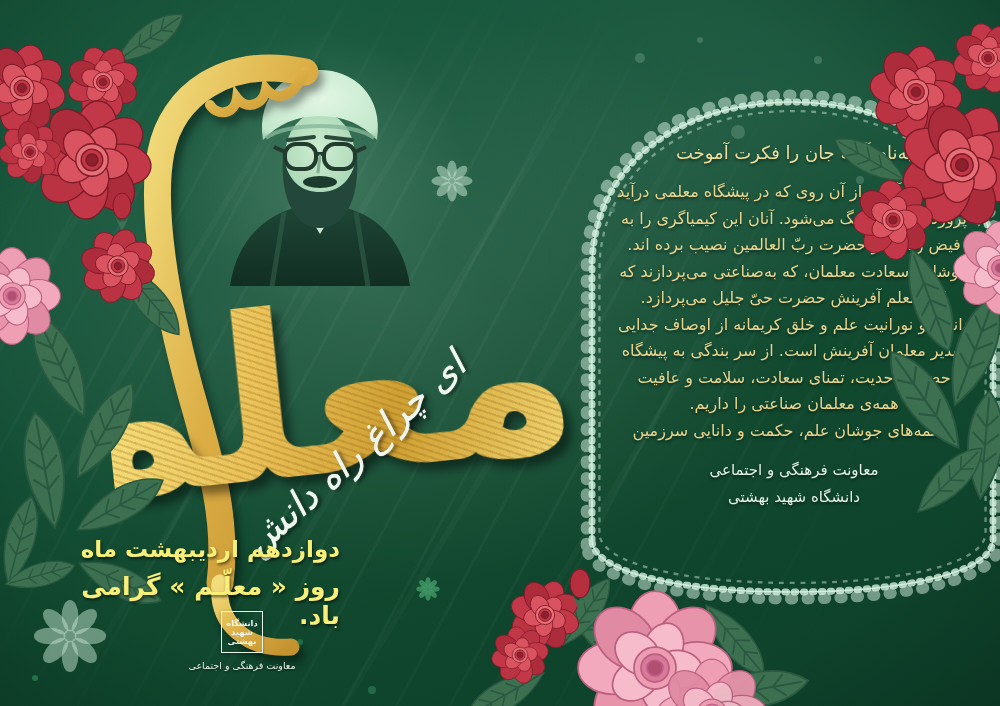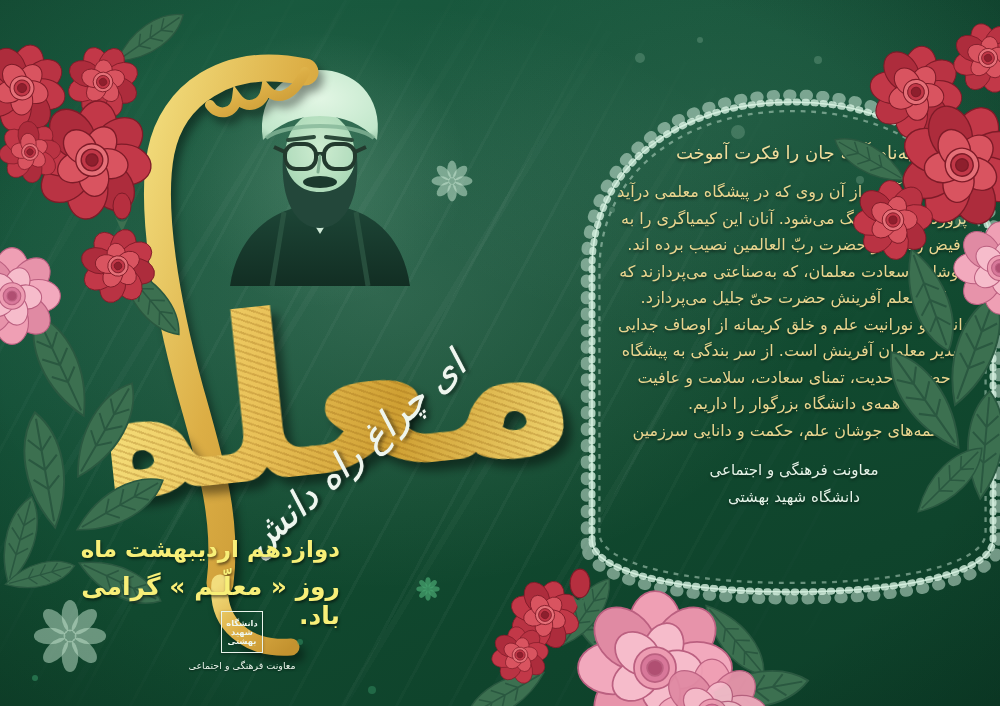--- a/index.html
+++ b/index.html
@@ -93,21 +93,21 @@
   <div class="frame-text">
     <p class="opening-line">به‌نام آنکه جان را فکرت آموخت</p>
     <div class="body-line">گوهر جان آدمی از آن روی که در پیشگاه معلمی درآید</div>
     <div class="body-line">پرورده و گران‌سنگ می‌شود. آنان این کیمیاگری را به</div>
     <div class="body-line">فیض ربانی از حضرت ربّ العالمین نصیب برده اند.</div>
     <div class="body-line">خوشا به سعادت معلمان، که به‌صناعتی می‌پردازند که</div>
     <div class="body-line">اول معلم آفرینش حضرت حیّ جلیل می‌پردازد.</div>
     <div class="body-line">دانایی و نورانیت علم و خلق کریمانه از اوصاف جدایی</div>
     <div class="body-line">ناپذیر معلمان آفرینش است. از سر بندگی به پیشگاه</div>
     <div class="body-line">حضرت احدیت، تمنای سعادت، سلامت و عافیت</div>
-    <div class="body-line">همه‌ی دانشگاه بزرگوار را داریم.</div>
+    <div class="body-line">همه‌ی معلمان صناعتی را داریم.</div>
     <div class="body-line">چشمه‌های جوشان علم، حکمت و دانایی سرزمین</div>
     <div class="sig-line">معاونت فرهنگی و اجتماعی</div>
     <div class="sig-line">دانشگاه شهید بهشتی</div>
   </div>
 
   <div class="portrait-glow"></div>
   <svg class="portrait" width="196" height="228" viewBox="0 0 196 228">
     <defs>
       <linearGradient id="robe" x1="0" y1="0" x2="0" y2="1">
         <stop offset="0" stop-color="#1d4536"></stop>

